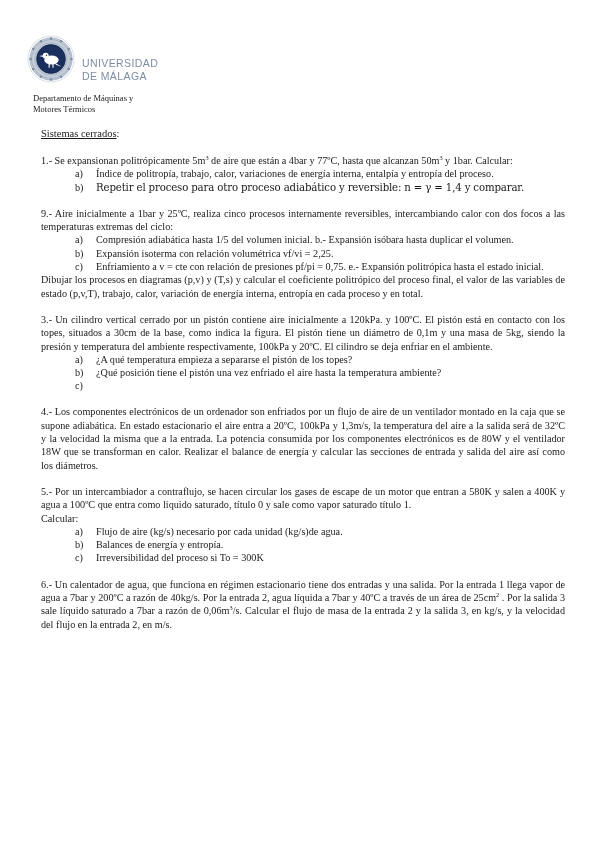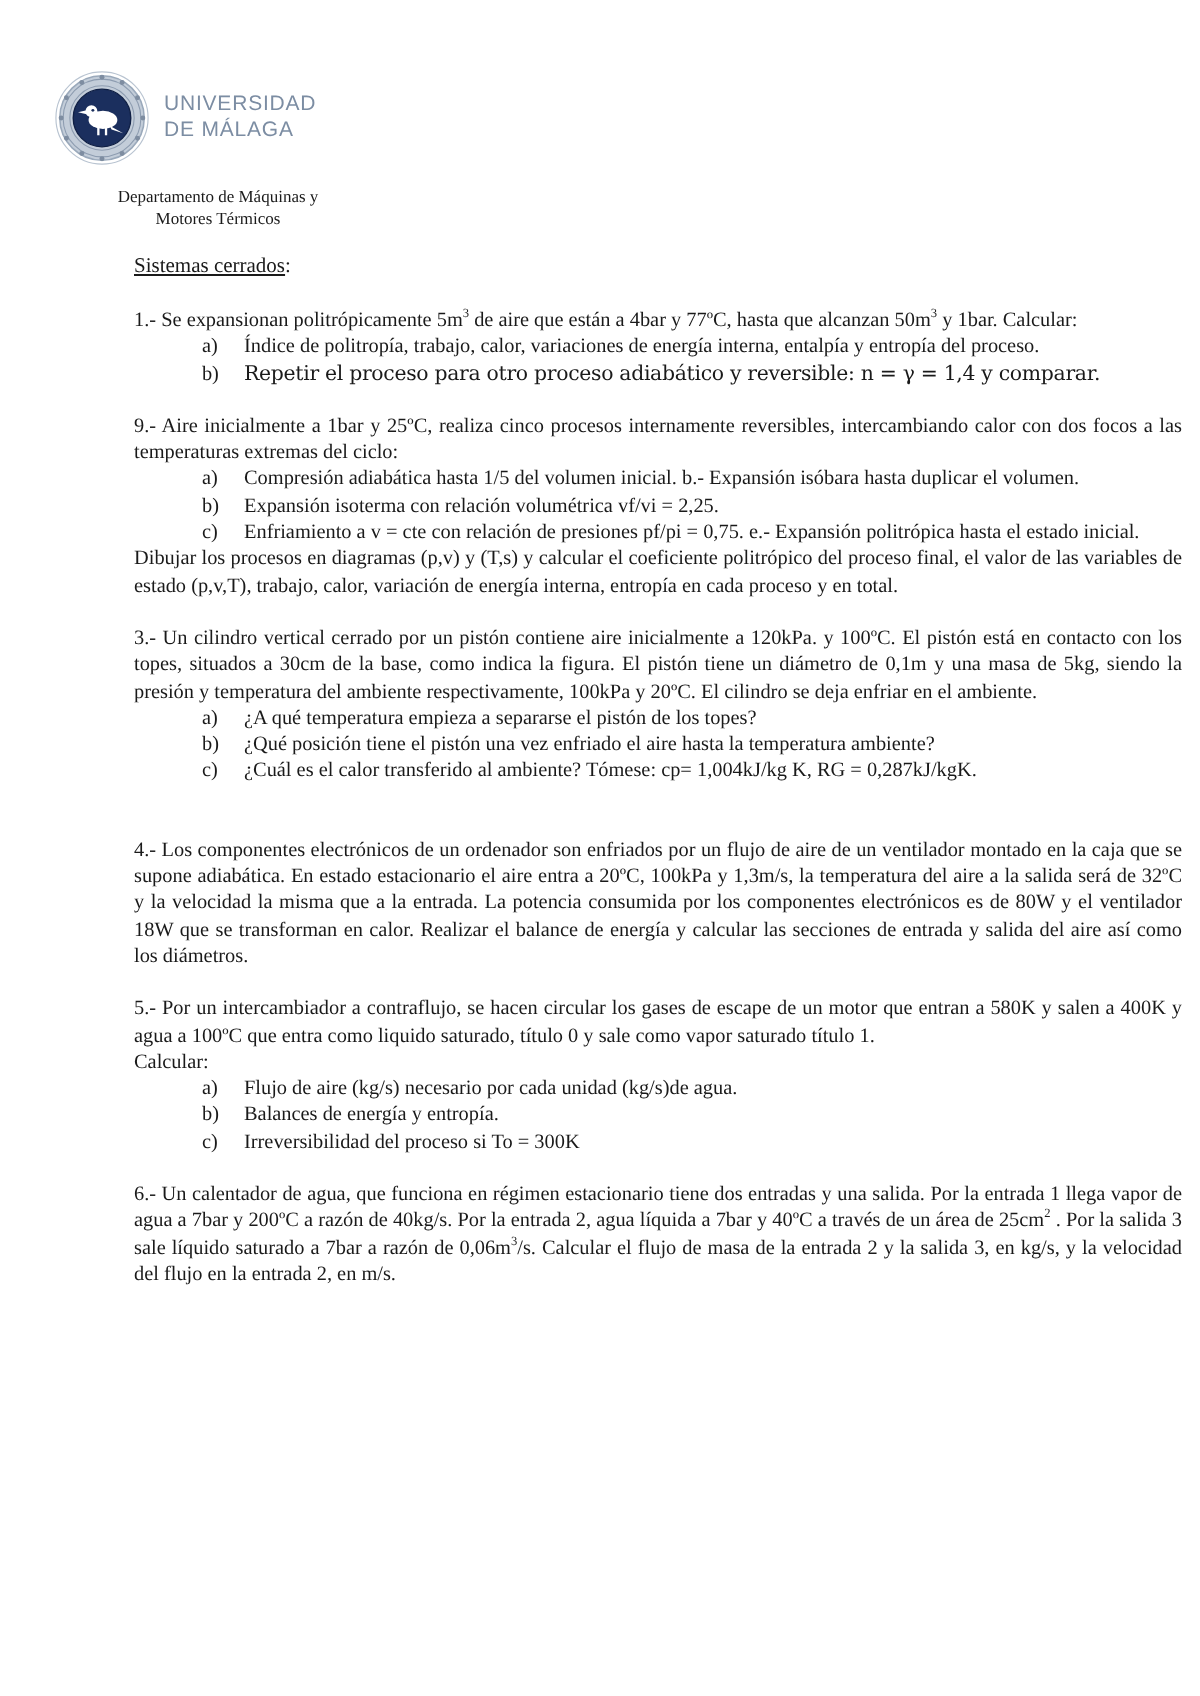--- a/index.html
+++ b/index.html
@@ -26,21 +26,21 @@
   
   .header {
     position: relative;
     height: 86px;
   }
   .logo-block {
     position: absolute;
     left: 27px;
     top: 35px;
     display: flex;
-    align-items: center;
+    align-items: flex-end;
     gap: 7px;
   }
   .seal {
     width: 48px;
     height: 48px;
     position: relative;
     flex: 0 0 auto;
   }
   .uma-text {
     color: #7c8da3;
@@ -56,32 +56,31 @@
     top: 59px;
     font-size: 10.5px;
     letter-spacing: 0.15px;
     white-space: nowrap;
   }
   .dept {
     position: absolute;
     left: 33px;
     top: 93px;
     width: 152px;
-    text-align: center;
+    text-align: left;
     font-size: 8.5px;
     line-height: 11px;
   }
 
   
   .body-area {
     position: absolute;
     left: 41px;
     top: 128px;
     width: 524px;
-    margin-left: 26px;
   }
   .section-head {
     font-size: 10.5px;
     margin: 0 0 15px 0;
   }
   .section-head span.u {
     text-decoration: underline;
   }
   p.para {
     font-size: 10.2px;
@@ -208,21 +207,21 @@
       <li><span class="marker">c)</span><span>Enfriamiento a v = cte con relación de presiones pf/pi = 0,75. e.- Expansión politrópica hasta el estado inicial.</span></li>
     </ol>
     <p class="para">Dibujar los procesos en diagramas (p,v) y (T,s) y calcular el coeficiente politrópico del proceso final, el valor de las variables de estado (p,v,T), trabajo, calor, variación de energía interna, entropía en cada proceso y en total.</p>
 
     <div class="gap-lg"></div>
 
     <p class="para">3.- Un cilindro vertical cerrado por un pistón contiene aire inicialmente a 120kPa. y 100ºC. El pistón está en contacto con los topes, situados a 30cm de la base, como indica la figura. El pistón tiene un diámetro de 0,1m y una masa de 5kg, siendo la presión y temperatura del ambiente respectivamente, 100kPa y 20ºC. El cilindro se deja enfriar en el ambiente.</p>
     <ol class="alpha">
       <li class="nojust"><span class="marker">a)</span><span>¿A qué temperatura empieza a separarse el pistón de los topes?</span></li>
       <li class="nojust"><span class="marker">b)</span><span>¿Qué posición tiene el pistón una vez enfriado el aire hasta la temperatura ambiente?</span></li>
-      <li class="nojust"><span class="marker">c)</span><span>¿Cuál es el calor transferido al ambiente? Tómese: cp= 1,004kJ/kg K, RG = 0,287kJ/kgK.</span></li>
+      <li class="nojust"><span class="marker">c)</span></li>
     </ol>
 
     <div class="gap-lg"></div>
     <div class="gap-lg"></div>
 
 
     <p class="para">4.- Los componentes electrónicos de un ordenador son enfriados por un flujo de aire de un ventilador montado en la caja que se supone adiabática. En estado estacionario el aire entra a 20ºC, 100kPa y 1,3m/s, la temperatura del aire a la salida será de 32ºC y la velocidad la misma que a la entrada. La potencia consumida por los componentes electrónicos es de 80W y el ventilador 18W que se transforman en calor. Realizar el balance de energía y calcular las secciones de entrada y salida del aire así como los diámetros.</p>
 
     <div class="gap-lg"></div>
 

